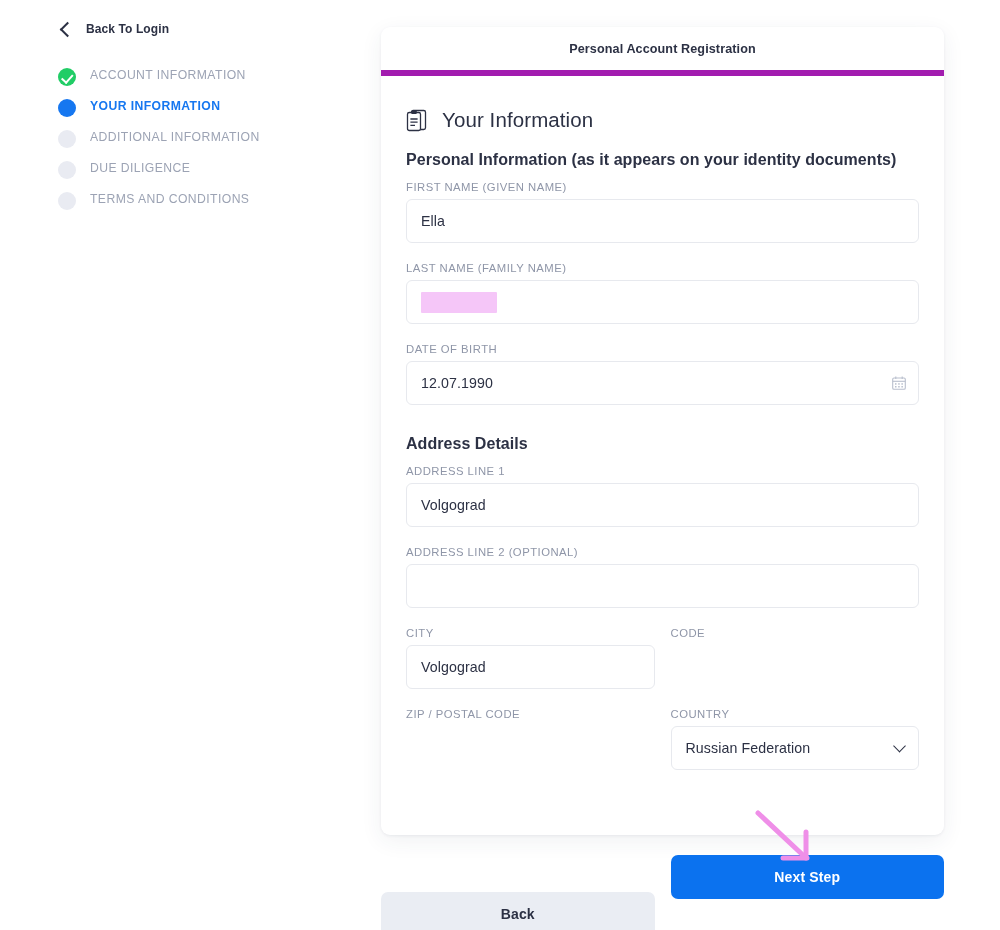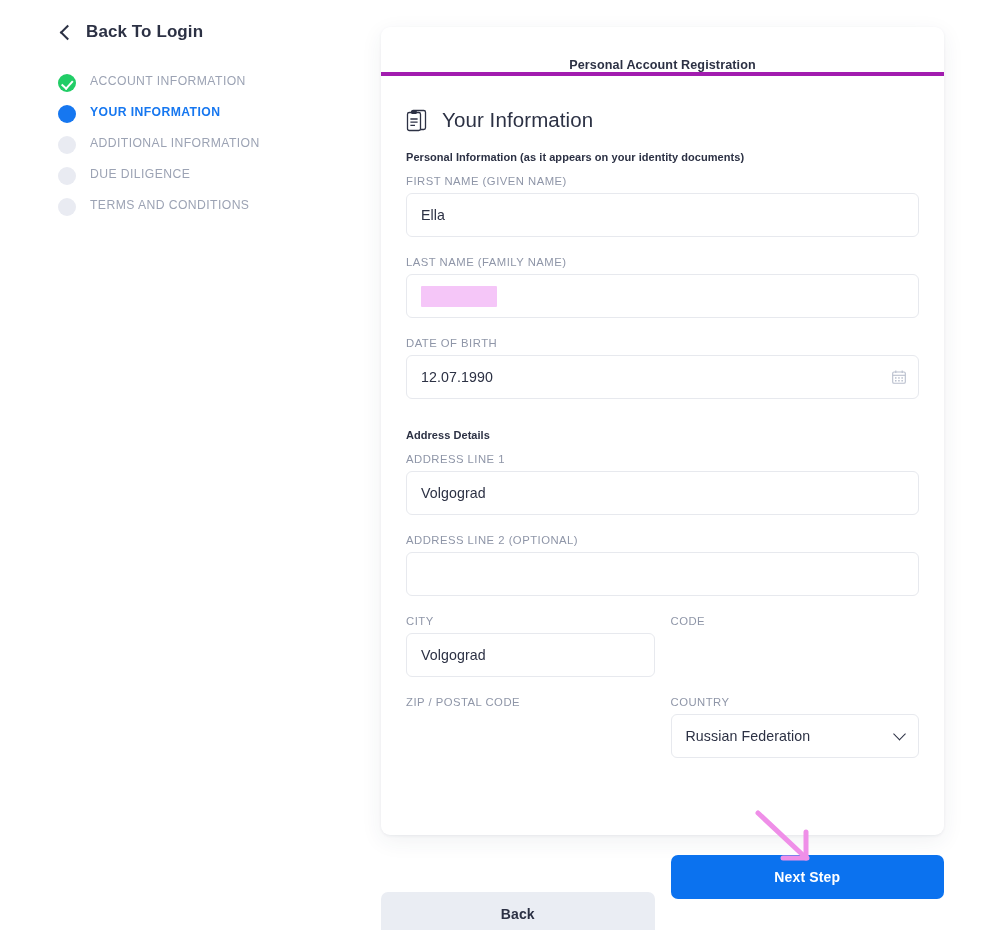--- a/index.html
+++ b/index.html
@@ -40,21 +40,21 @@
   }
   .chevron-left {
     width: 11px;
     height: 11px;
     border-left: 2.2px solid #2c3144;
     border-bottom: 2.2px solid #2c3144;
     transform: rotate(45deg);
     margin-left: 4px;
   }
   .back-label {
-    font-size: 17px;
+    font-size: 12px;
     font-weight: 700;
     color: #2c3144;
     letter-spacing: 0.1px;
   }
 
   .steps { margin-top: 8px; }
 
   .step {
     display: flex;
     gap: 14px;
@@ -103,23 +103,23 @@
     height: 808px;
     background: #ffffff;
     border-radius: 9px;
     box-shadow: 0 1px 3px rgba(40,50,80,0.07), 0 6px 22px rgba(40,50,80,0.07);
     overflow: hidden;
   }
 
   .card-header {
     height: 49px;
     display: flex;
-    align-items: flex-end;
+    align-items: center;
     justify-content: center;
-    border-bottom: 4px solid #a21caf;
+    border-bottom: 6px solid #a21caf;
   }
   .card-header-title {
     font-size: 12.6px;
     font-weight: 700;
     color: #2c3144;
     letter-spacing: 0.1px;
   }
 
   .card-body {
     padding: 32px 25px 0 25px;
@@ -133,21 +133,21 @@
   }
   .doc-icon { width: 21px; height: 23px; flex: 0 0 21px; }
   .section-heading {
     font-size: 20.5px;
     color: #2c3144;
     font-weight: 400;
     letter-spacing: 0.1px;
   }
 
   .group-title {
-    font-size: 11px;
+    font-size: 16px;
     font-weight: 700;
     color: #2c3144;
     letter-spacing: 0.05px;
     margin-bottom: 12px;
   }
   .group-title.spaced { margin-top: 30px; }
 
   .field { margin-bottom: 19px; }
 
   .field-label {

